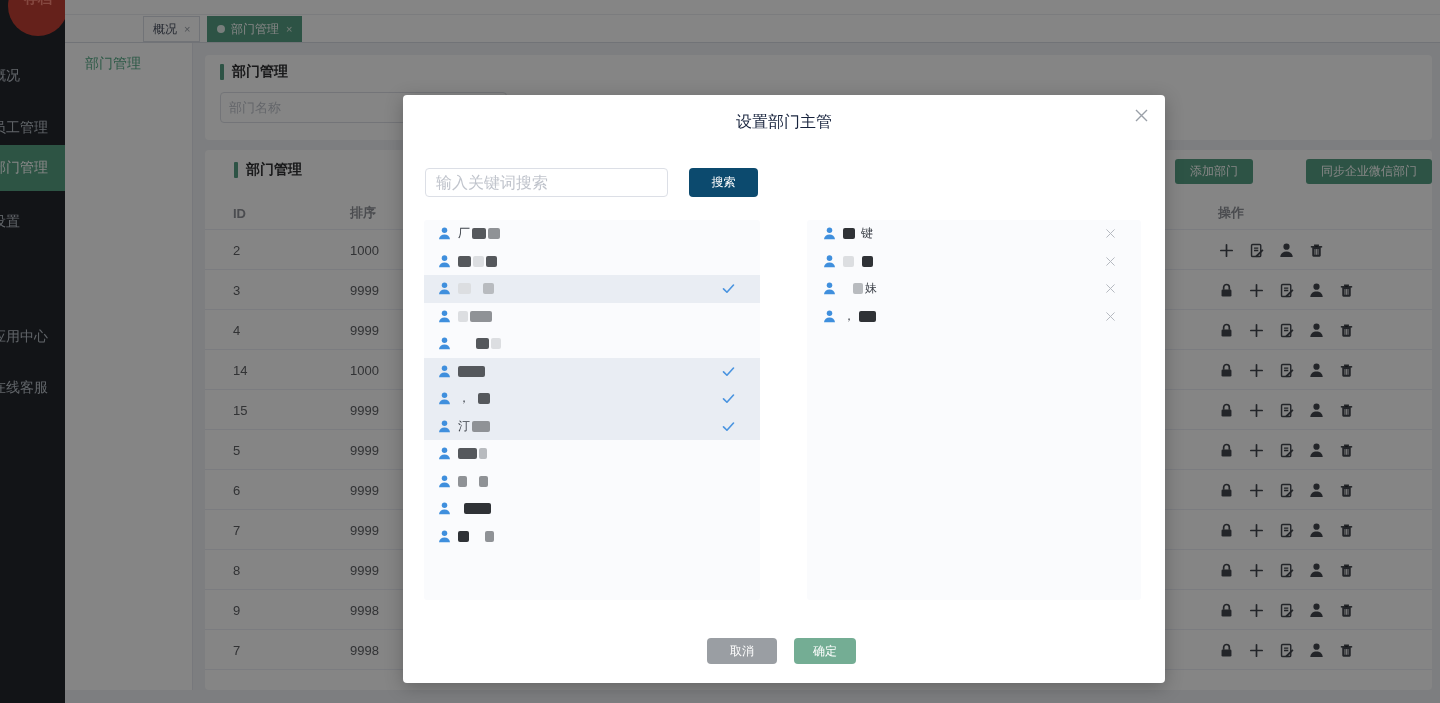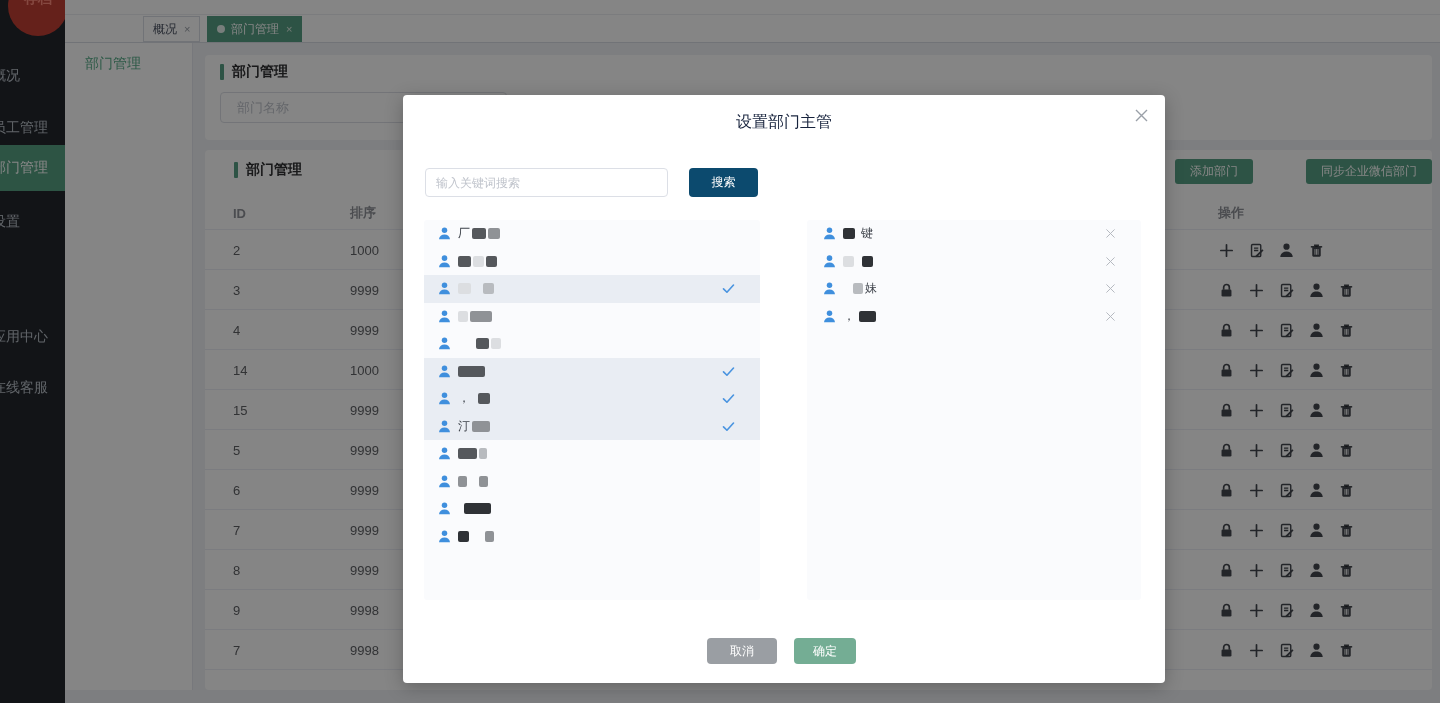--- a/index.html
+++ b/index.html
@@ -34,21 +34,21 @@
                border-right:1px solid #e4e7ed; }
   .inner-nav-item { height:40px; line-height:40px; padding-left:20px; font-size:14px; color:#58ad89; }
 
   .card { position:absolute; left:205px; right:8px; background:#fff; border-radius:4px; }
   .card1 { top:55px; height:85px; }
   .card2 { top:150px; bottom:13px; }
   .card-title { position:absolute; display:flex; align-items:center; }
   .card-title .bar { width:4px; height:16px; background:#57a084; border-radius:1px; }
   .card-title .txt { margin-left:8px; font-size:14px; font-weight:bold; color:#303133; }
   .filter-input { position:absolute; left:15px; top:37px; width:287px; height:31px; border:1px solid #dcdfe6;
-                  border-radius:4px; padding:0 16px; font-size:13px; color:#606266; background:#fff; }
+                  border-radius:4px; padding:0 8px; font-size:13px; color:#606266; background:#fff; }
   input::placeholder { color:#c0c4cc; }
 
   .green-btn { position:absolute; top:9px; height:25px; display:inline-flex; align-items:center;
                padding:0 15px; background:#57a084; color:#fff; font-size:12px; border:none; border-radius:3px; }
 
   .thead { position:absolute; left:0; right:0; top:47px; height:33px; border-bottom:1px solid #ebeef5;
            font-size:13px; color:#909399; font-weight:bold; }
   .thead span, .trow span { position:absolute; top:50%; transform:translateY(-50%); }
   .col-id { left:28px; } .col-sort { left:145px; } .col-ops { left:1013px; }
   .tbody { position:absolute; left:0; right:0; top:80px; bottom:0; overflow:hidden; }
@@ -58,21 +58,21 @@
 
   
   .overlay { position:absolute; inset:0; background:rgba(0,0,0,0.48); z-index:50; }
 
   
   .modal { position:absolute; left:403px; top:95px; width:762px; height:588px; background:#fff;
            border-radius:4px; z-index:100; box-shadow:0 4px 18px rgba(0,0,0,.25); }
   .modal-title { position:absolute; left:0; right:0; top:17px; text-align:center; font-size:16px; color:#17233d; }
   .modal-close { position:absolute; right:16px; top:13px; cursor:pointer; line-height:0; }
   .kw-input { position:absolute; left:22px; top:73px; width:243px; height:29px; border:1px solid #dcdfe6;
-              border-radius:4px; padding:0 10px; font-size:12px; color:#606266; }
+              border-radius:4px; padding:0 10px; font-size:16px; color:#606266; }
   .search-btn { position:absolute; left:286px; top:73px; width:69px; height:29px; background:#0c4a6e;
                 color:#fff; font-size:12px; border:none; border-radius:4px; }
   .panel { position:absolute; top:125px; height:380px; background:#fafbfd; border-radius:3px; overflow:hidden; }
   .panel-left { left:21px; width:336px; }
   .panel-right { left:404px; width:334px; }
   .u-row { height:27.5px; display:flex; align-items:center; font-size:12px; color:#3a3f47; }
   .u-row.sel { background:#e9edf3; }
   .u-row .person { margin-left:13px; margin-right:6px; line-height:0; }
   .panel-right .u-row .person { margin-left:15px; }
   .blk { display:inline-block; height:11px; border-radius:2px; margin-right:2px; vertical-align:middle; }

